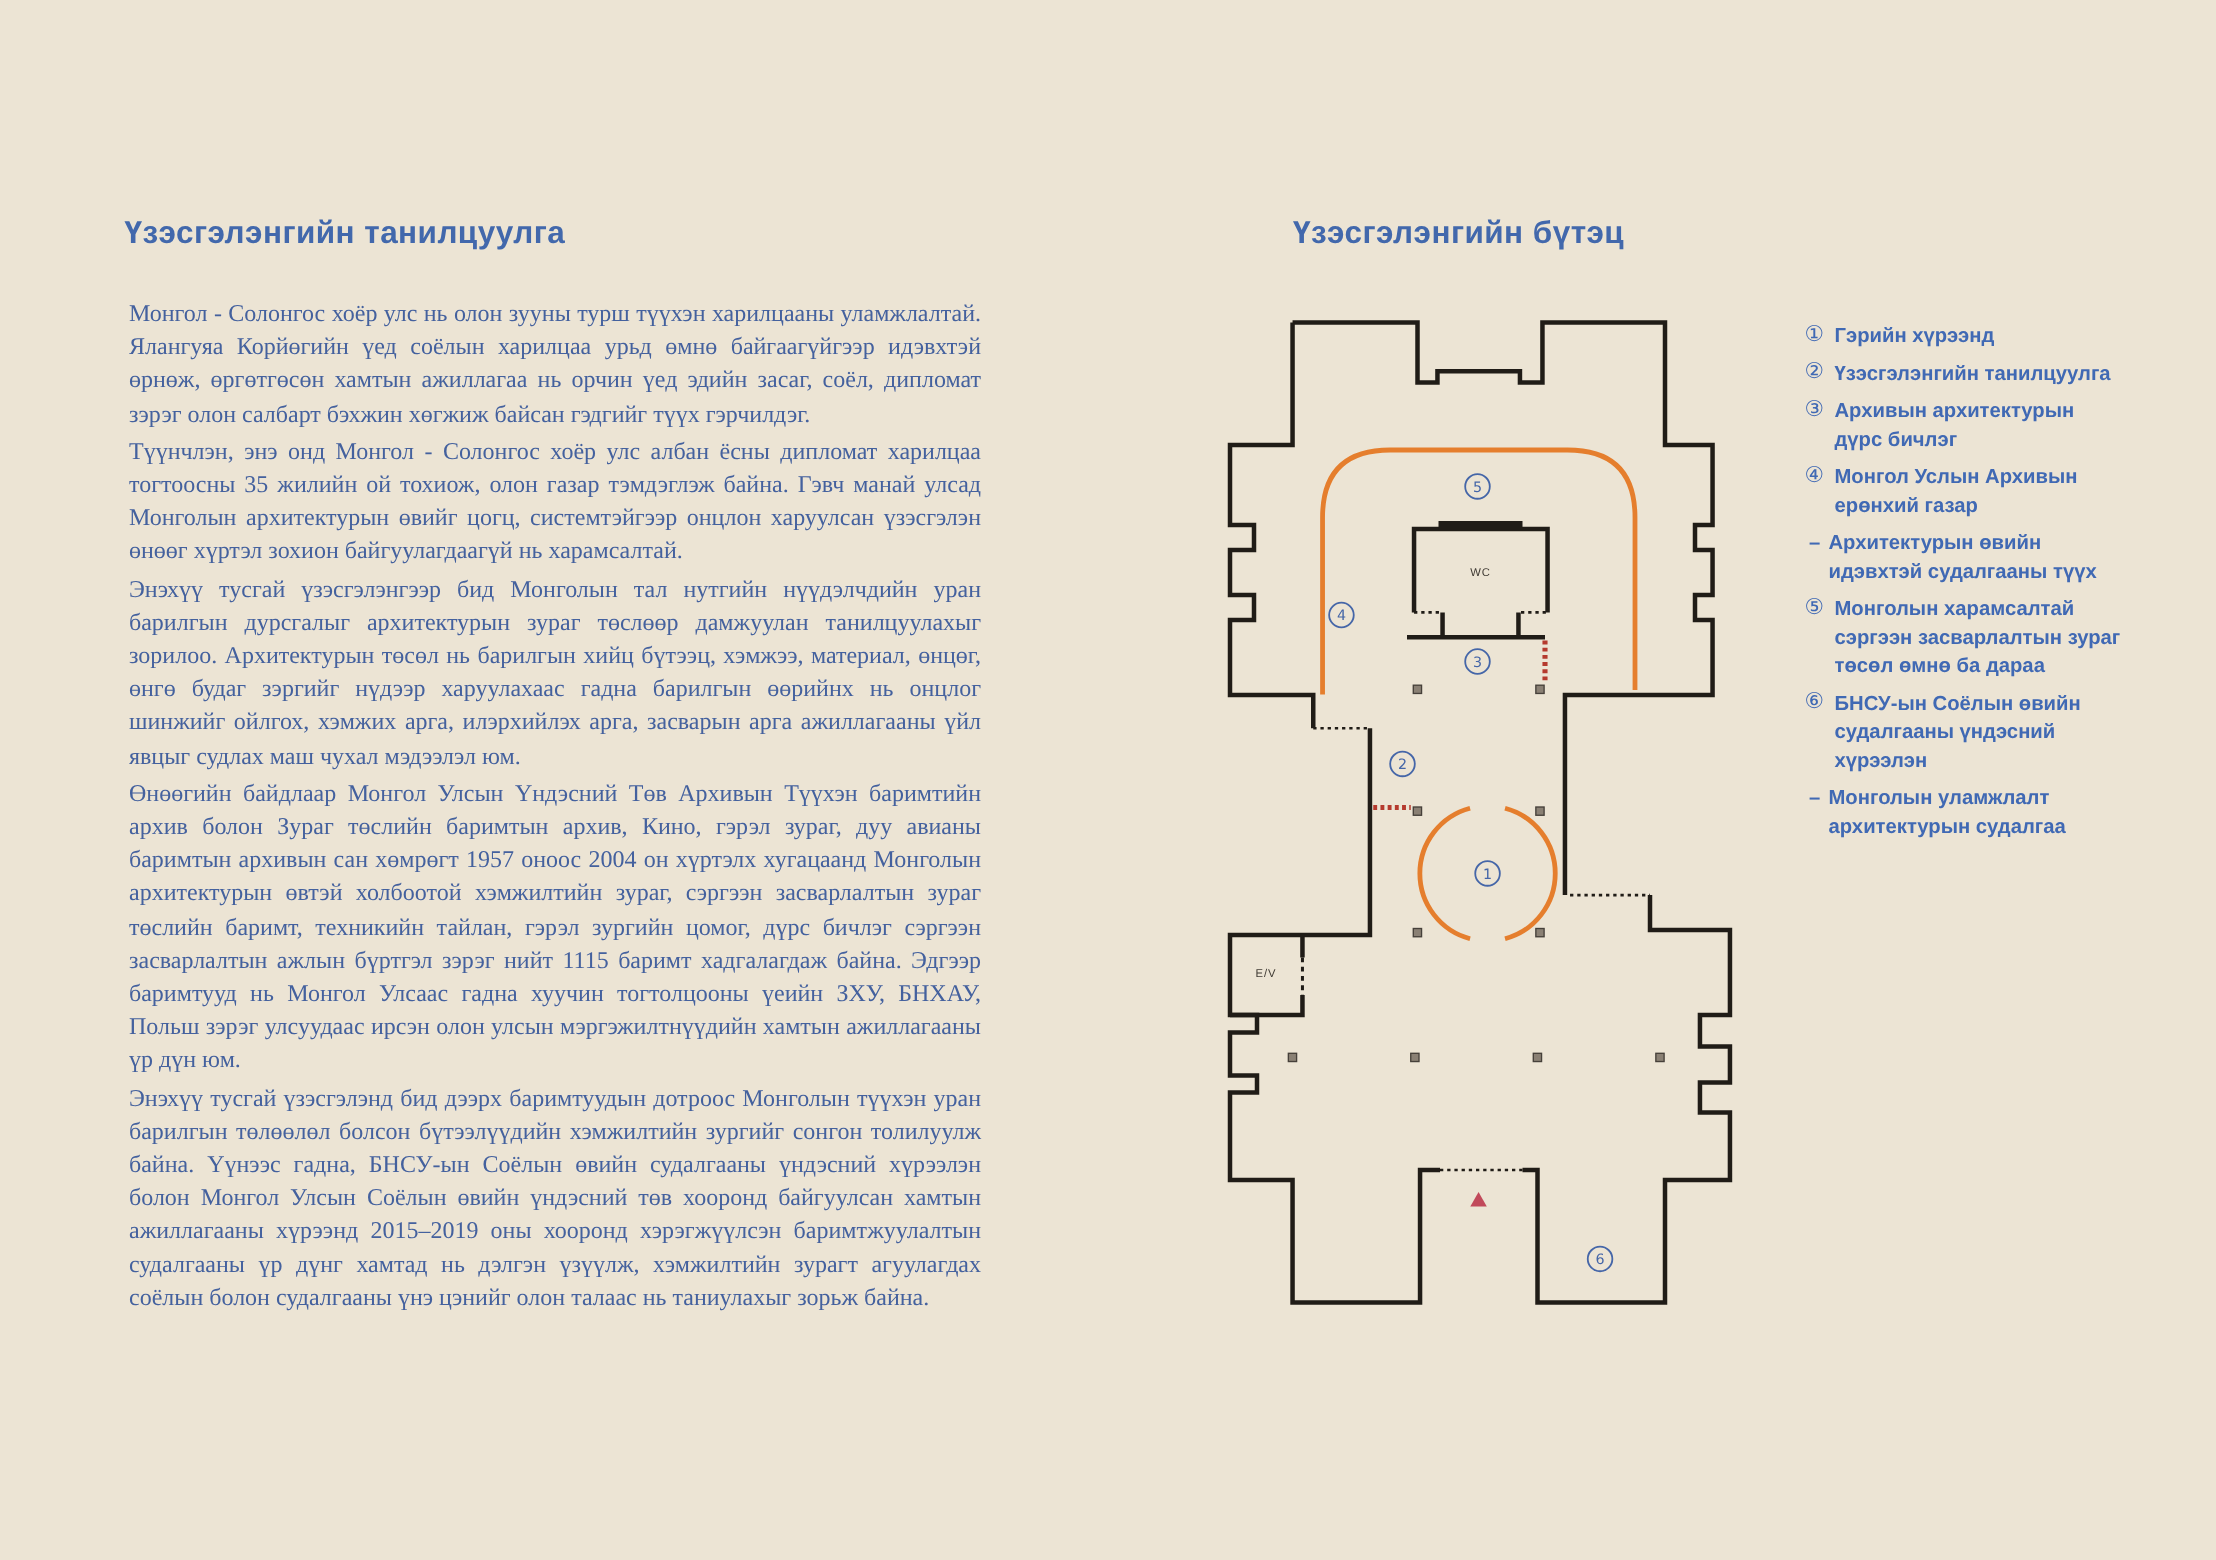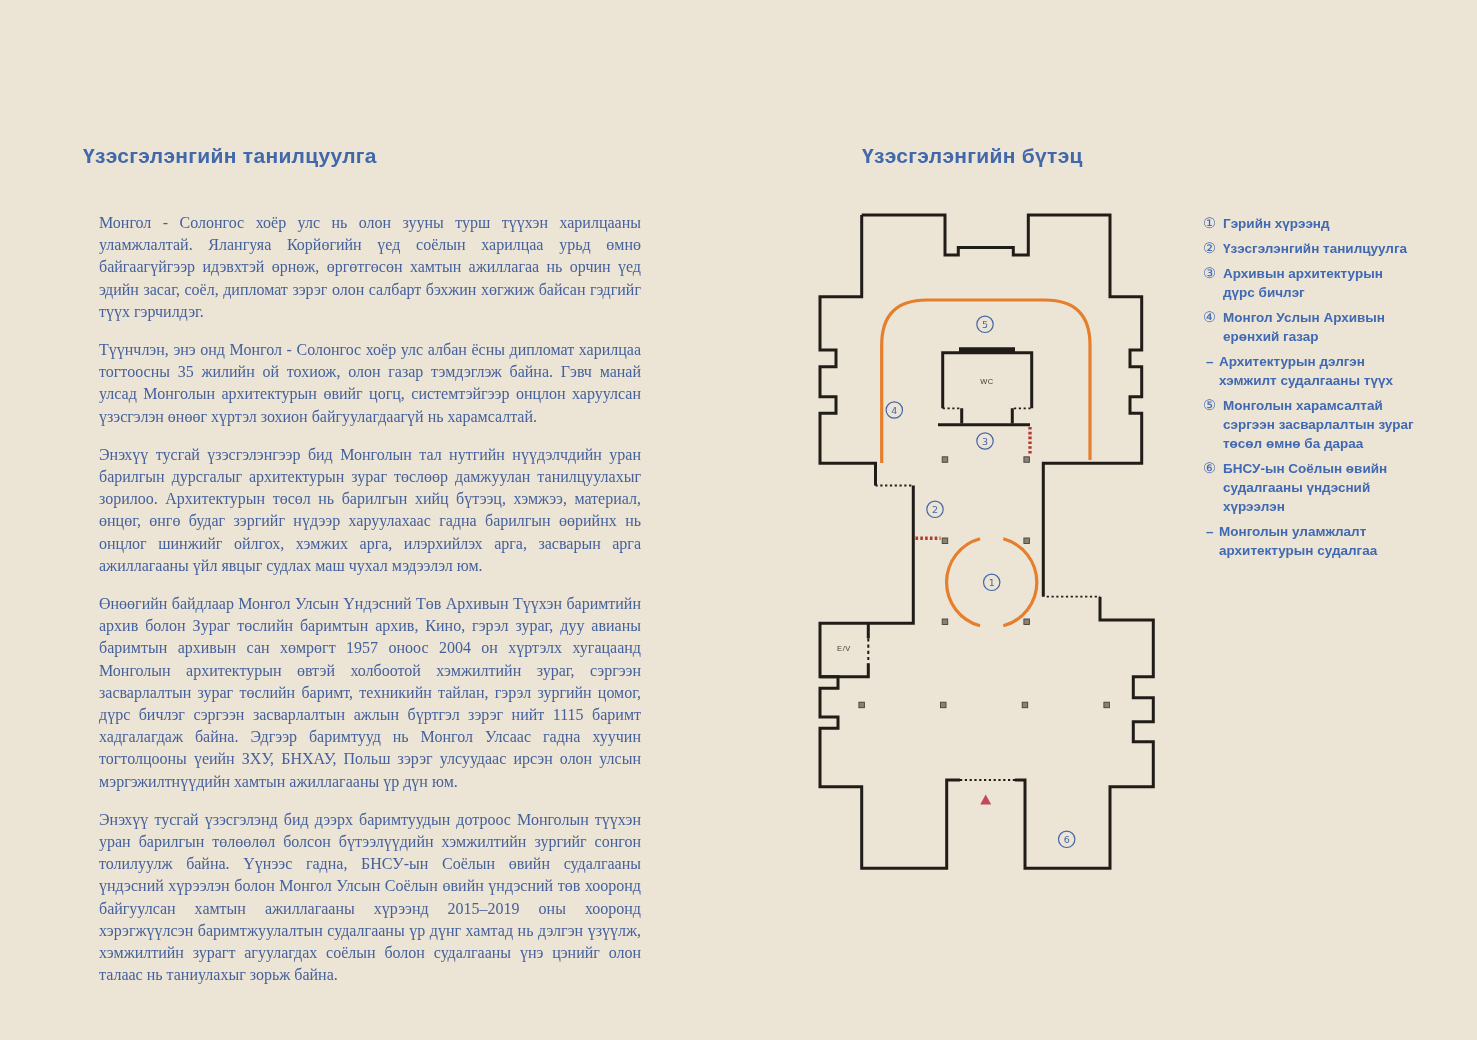--- a/index.html
+++ b/index.html
@@ -16,21 +16,21 @@
   }
   #left-heading{left:83px;top:130px;}
   #right-heading{left:818px;top:130px;margin-left:44px;}
 
   .body-text{
     position:absolute;left:83px;top:196px;width:574px;
     font-family:"Liberation Serif",serif;
     font-size:16px;line-height:22.2px;
     color:#44619E;text-align:justify;
   }
-  .body-text p{margin:16px;}
+  .body-text p{margin:3px;}
 
   #floor-plan{position:absolute;left:800px;top:195px;}
 
   .wall{fill:none;stroke:#201C17;stroke-width:3;stroke-linejoin:miter;}
   .wall-thick{fill:none;stroke:#201C17;stroke-width:5.4;}
   .door-dot{fill:none;stroke:#201C17;stroke-width:1.8;stroke-dasharray:2.2 2.6;}
   .door-dash{fill:none;stroke:#201C17;stroke-width:2;stroke-dasharray:3.2 3;}
   .orange{fill:none;stroke:#E57E2D;stroke-width:3.2;}
   .reddash{fill:none;stroke:#B53A2E;stroke-width:3.4;stroke-dasharray:2.6 2.2;}
   .sq{fill:#8A8074;stroke:#46403A;stroke-width:.9;}
@@ -160,21 +160,21 @@
   <div class="legend-item">
     <span class="legend-marker">③</span>
     <span>Архивын архитектурын дүрс бичлэг</span>
   </div>
   <div class="legend-item">
     <span class="legend-marker">④</span>
     <span>Монгол Услын Архивын ерөнхий газар</span>
   </div>
   <div class="legend-sub">
     <span class="legend-dash">–</span>
-    <span>Архитектурын дэлгэн хэмжилт судалгааны түүх</span>
+    <span>Архитектурын өвийн идэвхтэй судалгааны түүх</span>
   </div>
   <div class="legend-item">
     <span class="legend-marker">⑤</span>
     <span>Монголын харамсалтай сэргээн засварлалтын зураг төсөл өмнө ба дараа</span>
   </div>
   <div class="legend-item">
     <span class="legend-marker">⑥</span>
     <span>БНСУ-ын Соёлын өвийн судалгааны үндэсний хүрээлэн</span>
   </div>
   <div class="legend-sub">

